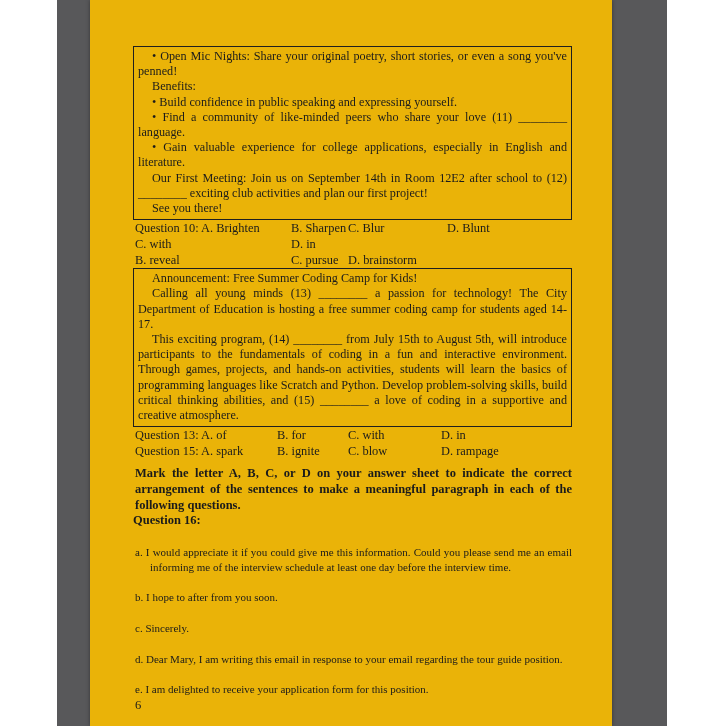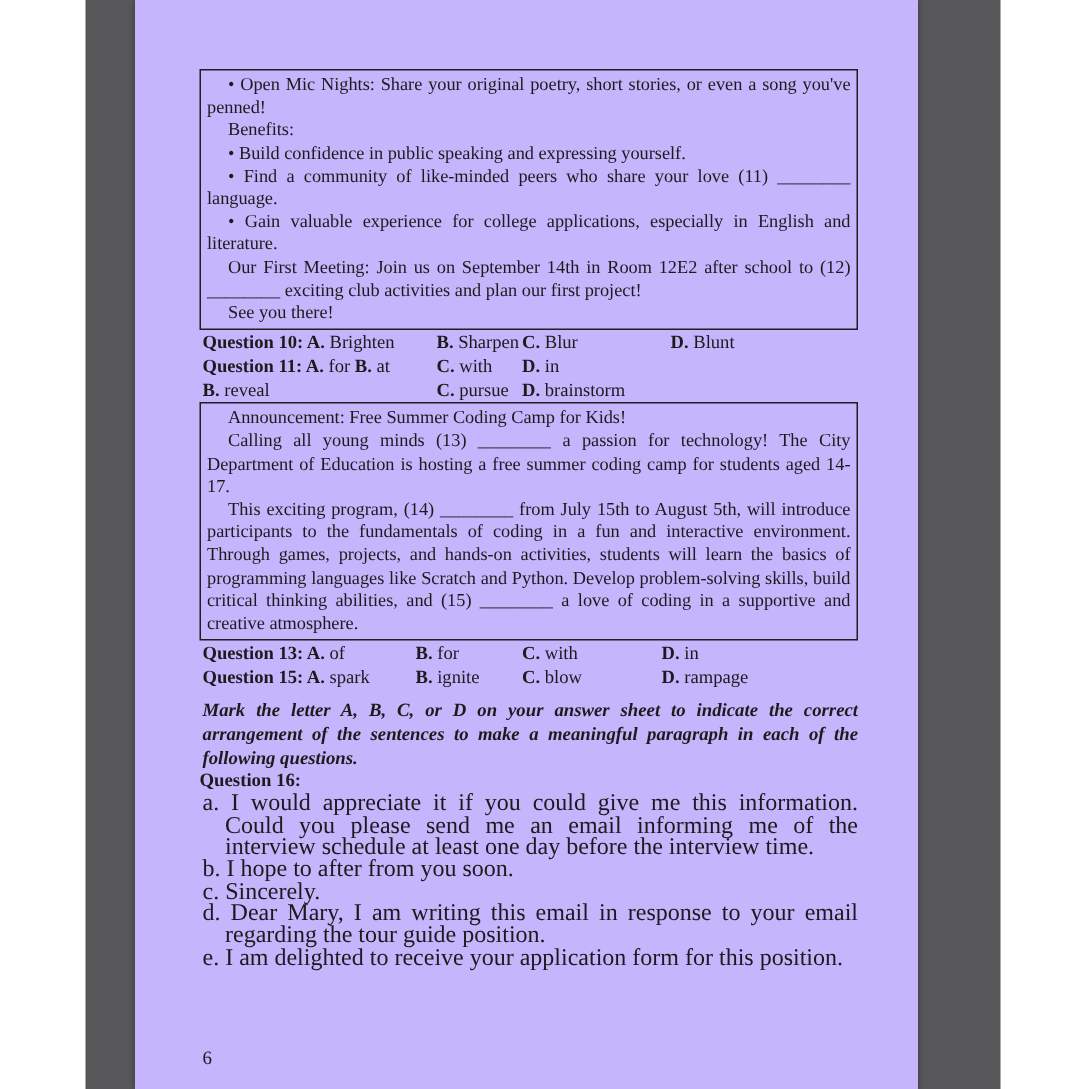--- a/index.html
+++ b/index.html
@@ -15,21 +15,21 @@
   .viewer-bg {
     position: absolute;
     left: 57px; top: 0;
     width: 610px; height: 726px;
     background: #58585a;
   }
   .page {
     position: absolute;
     left: 90px; top: 0;
     width: 522px; height: 726px;
-    background: #c4b5fd;
+    background: #eab308;
     box-shadow: 0 0 4px rgba(0,0,0,0.4);
   }
   .content {
     position: absolute;
     left: 43px; top: 46px;
     width: 439px;
   }
   .qbox {
     border: 1px solid #1f1f1f;
     padding: 2px 4px 3px 4px;
@@ -45,40 +45,39 @@
   .qrow {
     display: grid;
     margin-left: 2px;
     font-size: 12.4px;
     line-height: 16px;
     white-space: nowrap;
   }
   .grp-a { grid-template-columns: 156px 57px 99px 1fr; }
   .grp-b { grid-template-columns: 142px 71px 93px 1fr; }
   .qcell { overflow: hidden; }
-  b { font-weight: bold; }
+  b { font-weight: normal; }
   .instruction {
     margin: 7px 0 0 2px;
     font-weight: bold;
-    font-style: italic;
     font-size: 12.5px;
     line-height: 15.7px;
     text-align: justify;
   }
   .q16-label {
     margin-left: 0;
     font-weight: bold;
     font-size: 12.5px;
     line-height: 15.5px;
   }
   .q16-item {
-    margin: 0 0 0 2px;
+    margin: 16px 0 0 2px;
     padding-left: 15px;
     text-indent: -15px;
-    font-size: 16px;
+    font-size: 11px;
     line-height: 14.7px;
     text-align: justify;
   }
   .page-number {
     position: absolute;
     left: 45px; top: 698px;
     font-size: 12.6px;
   }
 </style>
 </head>
@@ -100,21 +99,20 @@
       </section>
 
     <div id="qgroup-a">
         <div class="qrow grp-a">
           <span class="qcell"><b>Question 10: A. </b><span>Brighten</span></span>
           <span class="qcell"><b>B. </b><span>Sharpen</span></span>
           <span class="qcell"><b>C. </b><span>Blur</span></span>
           <span class="qcell"><b>D. </b><span>Blunt</span></span>
         </div>
         <div class="qrow grp-a">
-          <span class="qcell"><b>Question 11: A. </b><span>for </span><b>B. </b><span>at</span></span>
           <span class="qcell"><b>C. </b><span>with</span></span>
           <span class="qcell"><b>D. </b><span>in</span></span>
           <span class="qcell"></span>
         </div>
         <div class="qrow grp-a">
           <span class="qcell"><b>B. </b><span>reveal</span></span>
           <span class="qcell"><b>C. </b><span>pursue</span></span>
           <span class="qcell"><b>D. </b><span>brainstorm</span></span>
         </div>
       </div>

